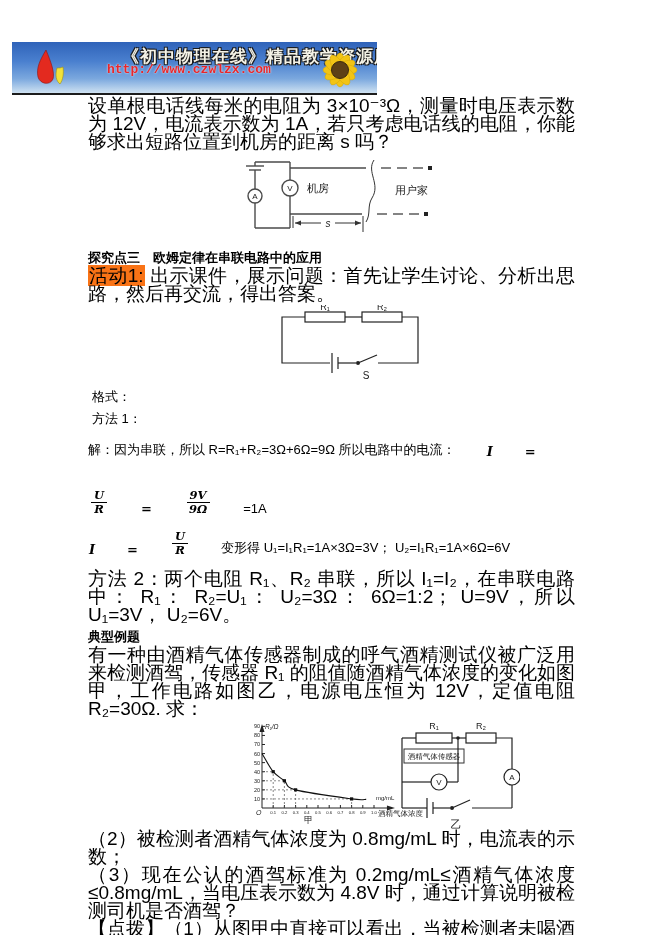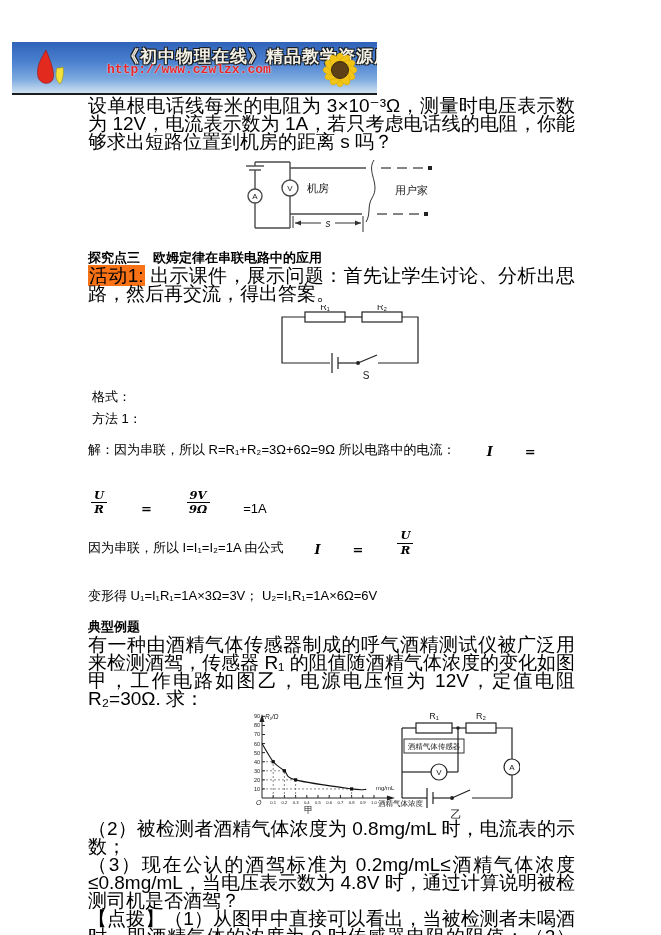--- a/index.html
+++ b/index.html
@@ -149,30 +149,30 @@
         </span>
       <span class="mvar">=</span>
       <span class="frac">
           <span class="num">9V</span>
           <span class="den">9Ω</span>
         </span>
       <span>=1A</span>
     </p>
 
     <p class="formula-line">
-      <span>因为串联，所以 I=I₁=I₂=1A 由公式</span>
       <span class="mvar">I</span>
         <span class="mvar">=</span>
       <span class="frac">
           <span class="num">U</span>
           <span class="den">R</span>
         </span>
       <span>变形得 U₁=I₁R₁=1A×3Ω=3V； U₂=I₁R₁=1A×6Ω=6V</span>
     </p>
 
+    <p class="para">方法 2：两个电阻 R₁、R₂ 串联，所以 I₁=I₂，在串联电路中： R₁： R₂=U₁： U₂=3Ω： 6Ω=1:2； U=9V，所以 U₁=3V， U₂=6V。</p>
 
     <h3 class="h-bold sp-top10">典型例题</h3>
     <p class="para">有一种由酒精气体传感器制成的呼气酒精测试仪被广泛用来检测酒驾，传感器 R₁ 的阻值随酒精气体浓度的变化如图甲，工作电路如图乙，电源电压恒为 12V，定值电阻 R₂=30Ω. 求：</p>
 
     <div class="figrow">
       <svg id="chart-svg" style="position:absolute;left:150px;top:0" width="215" height="110" viewBox="0 0 215 110">
           <line x1="24" y1="88" x2="152.96" y2="88" stroke="#222" stroke-width="1"></line>
           <polygon points="156.96,88 148.96,85.5 148.96,90.5" fill="#222"></polygon>
           <line x1="24" y1="88" x2="24" y2="8" stroke="#222" stroke-width="1"></line>
           <polygon points="24,4 21.5,12 26.5,12" fill="#222"></polygon>

